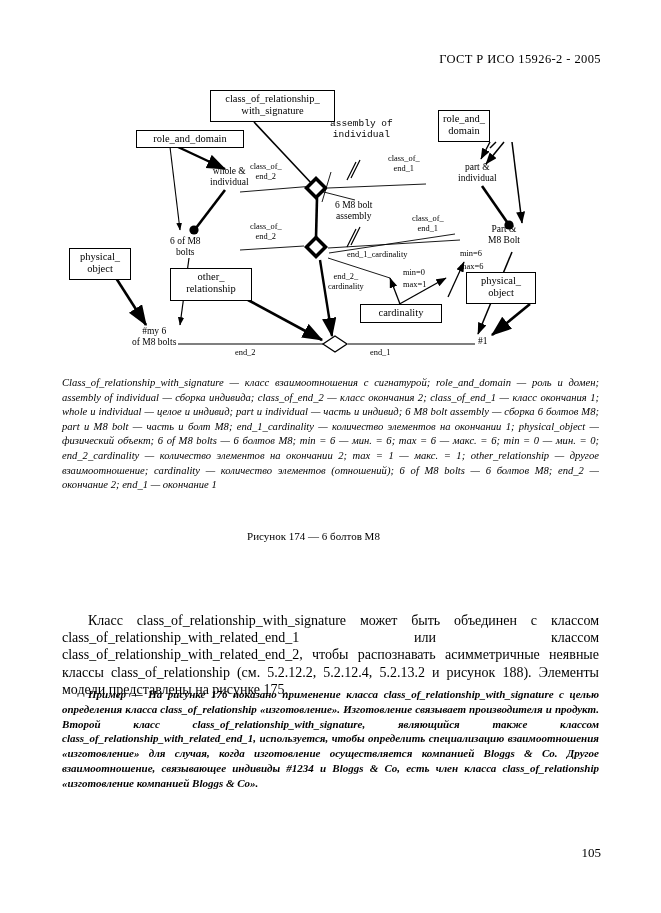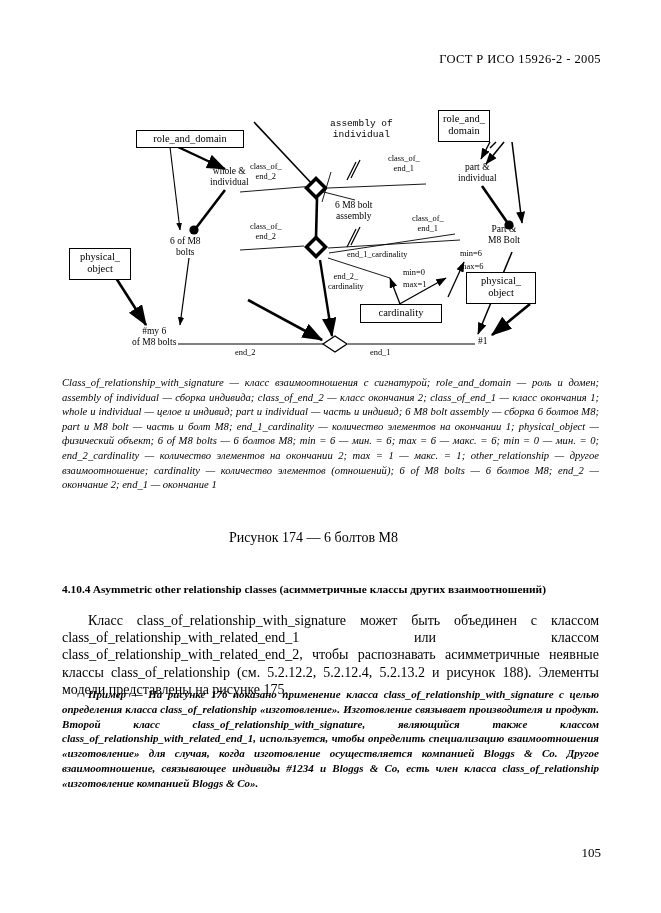--- a/index.html
+++ b/index.html
@@ -74,21 +74,21 @@
     font-size: 10.6px;
     line-height: 14.6px;
     text-align: justify;
   }
   .fig-caption {
     position: absolute;
     left: 0;
     top: 530px;
     width: 627px;
     text-align: center;
-    font-size: 14px;
+    font-size: 11px;
     font-family: "Liberation Serif", serif;
   }
   .section-head {
     position: absolute;
     left: 62px;
     top: 583px;
     width: 537px;
     font-weight: bold;
     font-size: 11.4px;
     font-family: "Liberation Serif", serif;
@@ -245,40 +245,48 @@
         <path d="M470,222 L432,253" marker-end="url(#ah)"></path>
       </g>
 
       <g stroke="#000" stroke-width="1.1" fill="none">
         <path d="M118,262 L263,262"></path>
         <path d="M288,262 L415,262"></path>
       </g>
       <path d="M275,254 L287,262 L275,270 L263,262 z" fill="#fff" stroke="#000" stroke-width="1.3"></path>
     </svg>
 
+    <div class="nodebox" style="left:150px; top:8px; width:125px; height:32px;">
+      <span style="white-space:pre-line">class_of_relationship_
+with_signature</span>
+    </div>
 
     <div class="nodebox" style="left:76px; top:48px; width:108px; height:18px;">
       <span style="white-space:pre-line">role_and_domain</span>
     </div>
 
     <div class="nodebox" style="left:378px; top:28px; width:52px; height:32px;">
       <span style="white-space:pre-line">role_and_
 domain</span>
     </div>
 
     <div class="nodebox" style="left:9px; top:166px; width:62px; height:32px;">
       <span style="white-space:pre-line">physical_
 object</span>
     </div>
 
     <div class="nodebox" style="left:406px; top:190px; width:70px; height:32px;">
       <span style="white-space:pre-line">physical_
 object</span>
     </div>
 
+    <div class="nodebox" style="left:110px; top:186px; width:82px; height:33px;">
+      <span style="white-space:pre-line">other_
+relationship</span>
+    </div>
 
     <div class="nodebox" style="left:300px; top:222px; width:82px; height:19px;">
       <span>cardinality</span>
     </div>
 
     <div class="flabel" style="left:270px; top:36px; white-space:pre-line;font-family:Liberation Mono, monospace;">assembly of
 individual</div>
 
     <div class="flabel small" style="left:190px; top:80px; white-space:pre-line;">class_of_
 end_2</div>
@@ -327,21 +335,20 @@
 
     <div class="flabel small" style="left:310px; top:266px;">end_1</div>
 
     <div class="flabel" style="left:418px; top:254px;">#1</div>
   </div>
 
   <div class="legend">Class_of_relationship_with_signature — класс взаимоотношения с сигнатурой; role_and_domain — роль и домен; assembly of individual — сборка индивида; class_of_end_2 — класс окончания 2; class_of_end_1 — класс окончания 1; whole и individual — целое и индивид; part и individual — часть и индивид; 6 M8 bolt assembly — сборка 6 болтов M8; part и M8 bolt — часть и болт M8; end_1_cardinality — количество элементов на окончании 1; physical_object — физический объект; 6 of M8 bolts — 6 болтов M8; min = 6 — мин. = 6; max = 6 — макс. = 6; min = 0 — мин. = 0; end_2_cardinality — количество элементов на окончании 2; max = 1 — макс. = 1; other_relationship — другое взаимоотношение; cardinality — количество элементов (отношений); 6 of M8 bolts — 6 болтов M8; end_2 — окончание 2; end_1 — окончание 1</div>
 
   <div class="fig-caption">Рисунок 174 — 6 болтов M8</div>
 
-  <div class="section-head">4.10.4 Asymmetric other relationship classes (асимметричные классы других взаимоотношений)</div>
 
   <div class="body-par">Класс class_of_relationship_with_signature может быть объединен с классом class_of_relationship_with_related_end_1 или классом class_of_relationship_with_related_end_2, чтобы распознавать асимметричные неявные классы class_of_relationship (см. 5.2.12.2, 5.2.12.4, 5.2.13.2 и рисунок 188). Элементы модели представлены на рисунке 175.</div>
 
   <div class="example-par">Пример — На рисунке 176 показано применение класса class_of_relationship_with_signature с целью определения класса class_of_relationship «изготовление». Изготовление связывает производителя и продукт. Второй класс class_of_relationship_with_signature, являющийся также классом class_of_relationship_with_related_end_1, используется, чтобы определить специализацию взаимоотношения «изготовление» для случая, когда изготовление осуществляется компанией Bloggs &amp; Co. Другое взаимоотношение, связывающее индивиды #1234 и Bloggs &amp; Co, есть член класса class_of_relationship «изготовление компанией Bloggs &amp; Co».</div>
 
   <div class="page-number">105</div>
 
 </div>
 
 </body></html>

